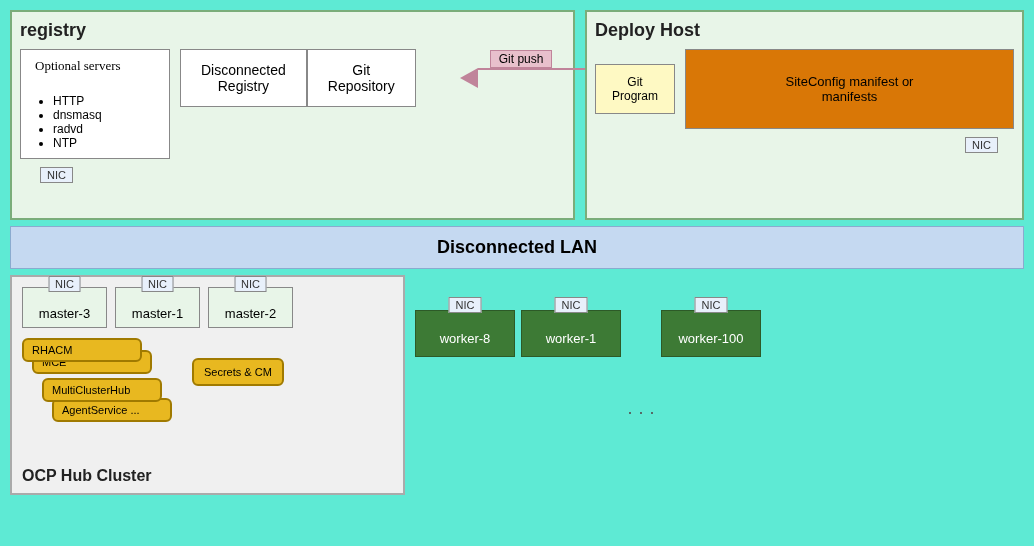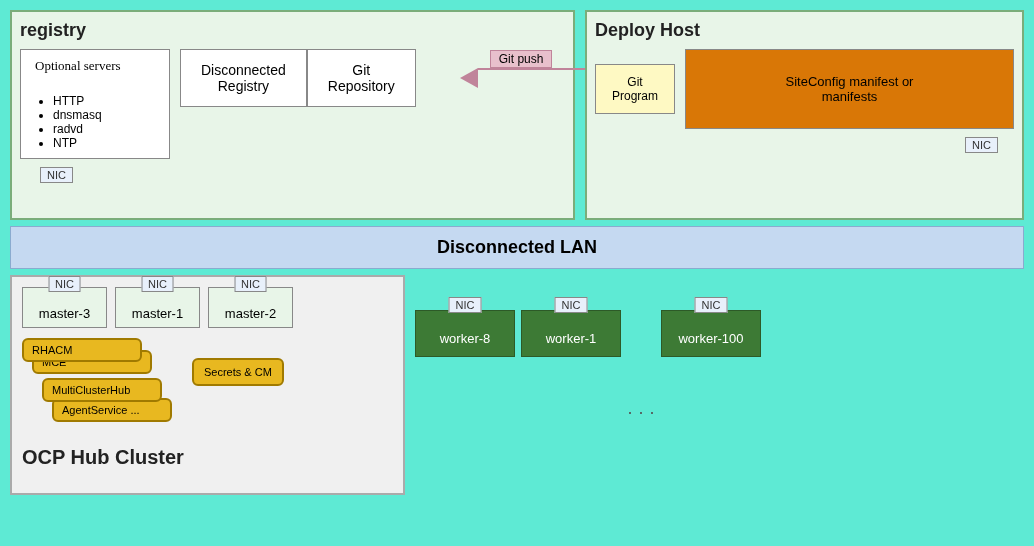--- a/index.html
+++ b/index.html
@@ -385,21 +385,21 @@
           <div class="stack-item" style="top:12px; left:10px; z-index:3;">MCE</div>
           <div class="stack-item" style="top:40px; left:20px; z-index:2;">MultiClusterHub</div>
           <div class="stack-item" style="top:60px; left:30px; z-index:1;">AgentService ...</div>
         </div>
         <div style="margin-top:8px;">
           <div class="secrets-cm-box">
             <span>Secrets &amp; CM</span>
           </div>
         </div>
       </div>
-      <div class="box-title" style="position:absolute; bottom:24px; left:10px; font-size:20px;">OCP Hub Cluster</div>
+      <div class="box-title" style="position:absolute; bottom:8px; left:10px; font-size:16px;">OCP Hub Cluster</div>
     </div>
 
     <div class="workers-area">
       <div class="worker-box" style="position:relative; padding-top:20px;">
         <div class="nic-top">NIC</div>
         <span>worker-8</span>
       </div>
       <div class="worker-box" style="position:relative; padding-top:20px;">
         <div class="nic-top">NIC</div>
         <span>worker-1</span>

